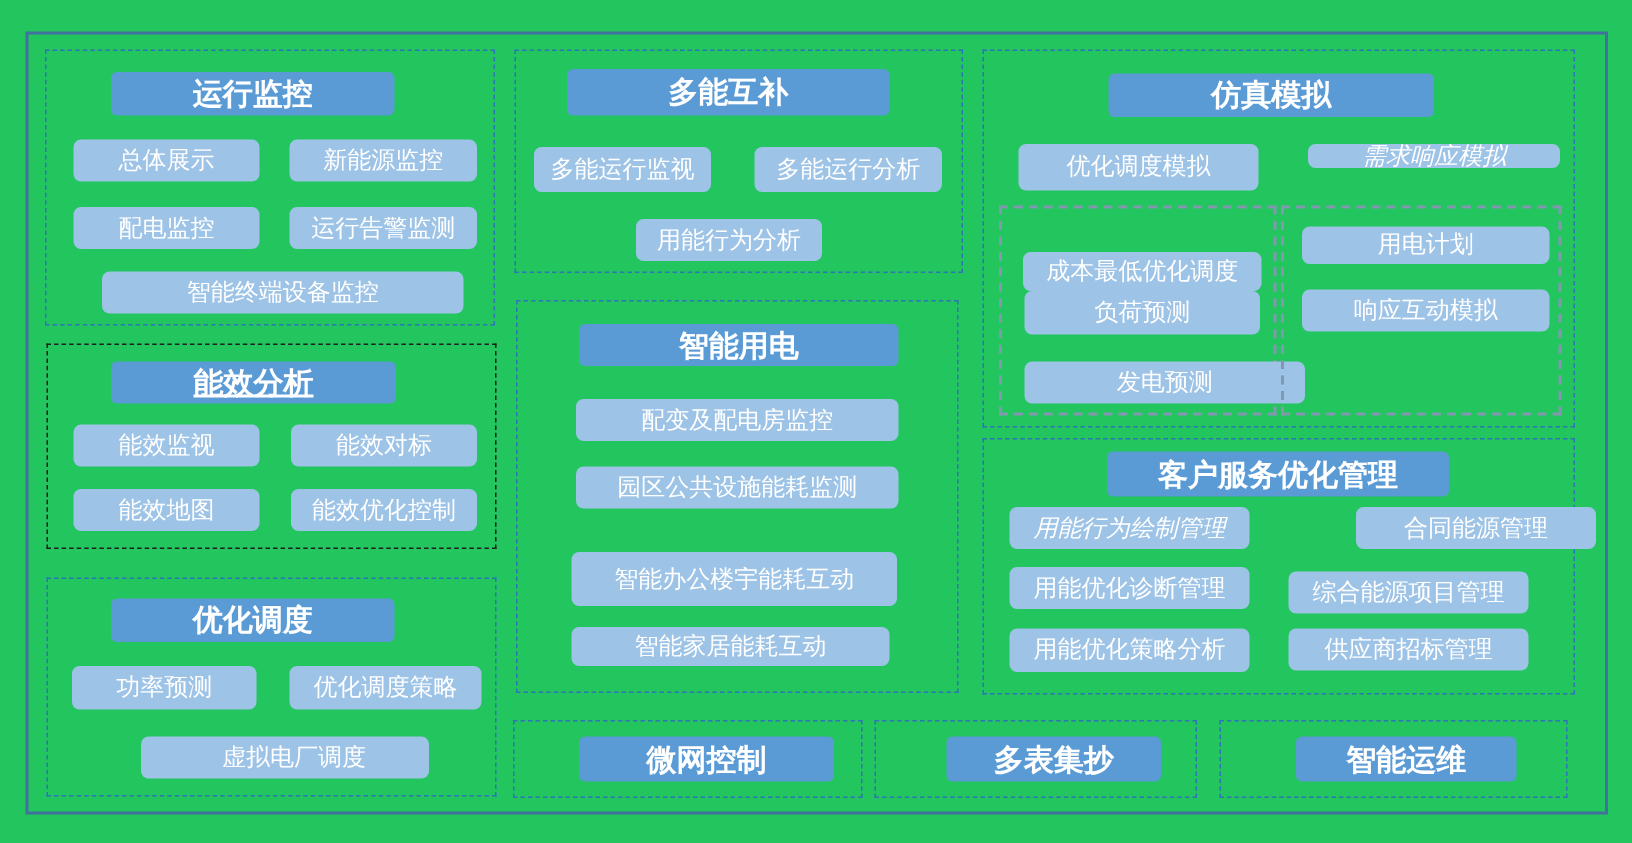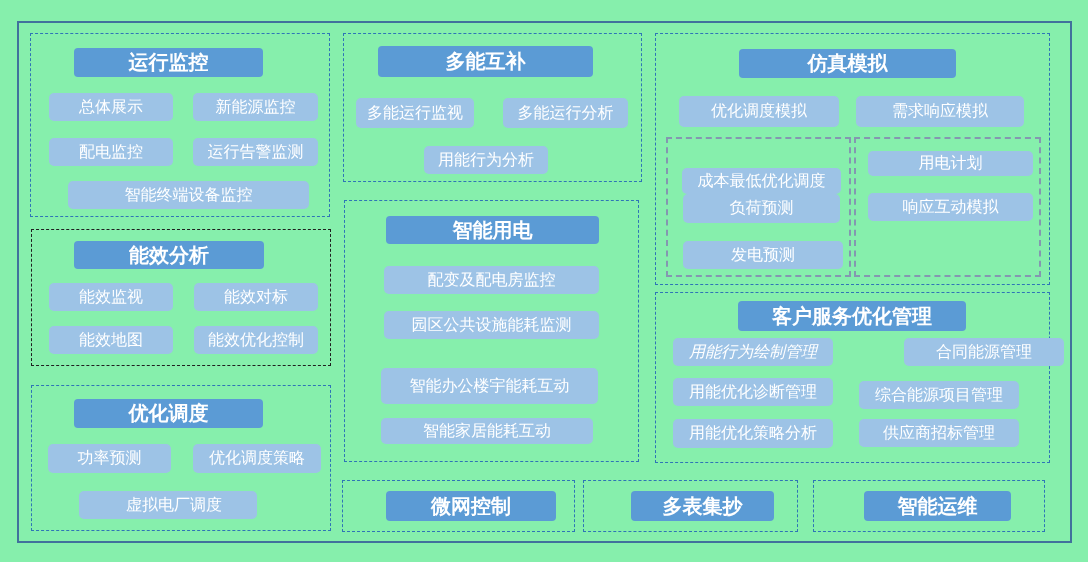--- a/index.html
+++ b/index.html
@@ -1,21 +1,21 @@
 <!DOCTYPE html>
 <html style="--header-bg: #5B9BD5; --item-bg: #9DC3E6; --btn-text: #FFFFFF; --frame-border: #41719C; --section-border: #2E75B6; --section-border-dark: #1F1F1F; --inner-border: #8497B0;"><head>
 <meta charset="utf-8">
 <style>
   * { box-sizing: border-box; margin: 0; padding: 0; }
   html, body { background: #ffffff; }
   .page {
     position: relative;
     width: 1088px;
     height: 562px;
-    background: #86efac;
+    background: #22c55e;
     font-family: "Liberation Sans", sans-serif;
     overflow: hidden;
   }
   .frame {
     position: absolute;
     left: 17px; top: 21px;
     width: 1055px; height: 522px;
     border: 2px solid var(--frame-border, #41719C);
     background: transparent;
   }
@@ -57,57 +57,57 @@
   <div class="sec" style="left:30px;top:33px;width:300px;height:184px;">
     <div class="hdr" style="left:43px;top:14px;width:189px;height:29px;">运行监控</div>
     <div class="itm" style="left:18px;top:59px;width:124px;height:28px;text-align:right;">总体展示</div>
     <div class="itm" style="left:162px;top:59px;width:125px;height:28px;">新能源监控</div>
     <div class="itm" style="left:18px;top:104px;width:124px;height:28px;">配电监控</div>
     <div class="itm" style="left:162px;top:104px;width:125px;height:28px;">运行告警监测</div>
     <div class="itm" style="left:37px;top:147px;width:241px;height:28px;">智能终端设备监控</div>
   </div>
 
   <div class="sec sec--dark" style="left:31px;top:229px;width:300px;height:137px;">
-    <div class="hdr" style="left:42px;top:11px;width:190px;height:28px;">能效分析</div>
+    <div class="hdr" style="left:42px;top:11px;width:190px;height:28px;text-decoration:underline;">能效分析</div>
     <div class="itm" style="left:17px;top:53px;width:124px;height:28px;">能效监视</div>
     <div class="itm" style="left:162px;top:53px;width:124px;height:28px;">能效对标</div>
     <div class="itm" style="left:17px;top:96px;width:124px;height:28px;">能效地图</div>
     <div class="itm" style="left:162px;top:96px;width:124px;height:28px;">能效优化控制</div>
   </div>
 
   <div class="sec" style="left:31px;top:385px;width:300px;height:146px;">
     <div class="hdr" style="left:42px;top:13px;width:189px;height:29px;">优化调度</div>
     <div class="itm" style="left:16px;top:58px;width:123px;height:29px;">功率预测</div>
     <div class="itm" style="left:161px;top:58px;width:128px;height:29px;">优化调度策略</div>
-    <div class="itm" style="left:47px;top:105px;width:178px;height:28px;padding-left:12px;">虚拟电厂调度</div>
+    <div class="itm" style="left:62px;top:105px;width:192px;height:28px;padding-left:12px;">虚拟电厂调度</div>
   </div>
 
   <div class="sec" style="left:343px;top:33px;width:299px;height:149px;">
     <div class="hdr" style="left:34px;top:12px;width:215px;height:31px;">多能互补</div>
     <div class="itm" style="left:12px;top:64px;width:118px;height:30px;">多能运行监视</div>
     <div class="itm" style="left:159px;top:64px;width:125px;height:30px;">多能运行分析</div>
     <div class="itm" style="left:80px;top:112px;width:124px;height:28px;">用能行为分析</div>
   </div>
 
   <div class="sec" style="left:344px;top:200px;width:295px;height:262px;">
     <div class="hdr" style="left:41px;top:15px;width:213px;height:28px;">智能用电</div>
     <div class="itm" style="left:39px;top:65px;width:215px;height:28px;">配变及配电房监控</div>
     <div class="itm" style="left:39px;top:110px;width:215px;height:28px;">园区公共设施能耗监测</div>
     <div class="itm" style="left:36px;top:167px;width:217px;height:36px;">智能办公楼宇能耗互动</div>
     <div class="itm" style="left:36px;top:217px;width:212px;height:26px;">智能家居能耗互动</div>
   </div>
 
   <div class="sec" style="left:655px;top:33px;width:395px;height:252px;">
     <div class="hdr" style="left:83px;top:15px;width:217px;height:29px;">仿真模拟</div>
     <div class="itm" style="left:23px;top:62px;width:160px;height:31px;">优化调度模拟</div>
-    <div class="itm" style="left:200px;top:62px;width:168px;height:31px;">需求响应模拟</div>
+    <div class="itm" style="left:216px;top:62px;width:168px;height:16px;font-style:italic;">需求响应模拟</div>
     <div class="inner" style="left:10px;top:103px;width:185px;height:140px;">
       <div class="itm" style="left:14px;top:13px;width:159px;height:26px;margin-top:16px;">成本最低优化调度</div>
       <div class="itm" style="left:15px;top:55px;width:157px;height:29px;">负荷预测</div>
-      <div class="itm" style="left:15px;top:102px;width:160px;height:28px;">发电预测</div>
+      <div class="itm" style="left:15px;top:102px;width:187px;height:28px;">发电预测</div>
     </div>
     <div class="inner" style="left:198px;top:103px;width:187px;height:140px;">
       <div class="itm" style="left:12px;top:12px;width:165px;height:25px;">用电计划</div>
       <div class="itm" style="left:12px;top:54px;width:165px;height:28px;">响应互动模拟</div>
     </div>
   </div>
 
   <div class="sec" style="left:655px;top:292px;width:395px;height:171px;">
     <div class="hdr" style="left:82px;top:8px;width:228px;height:30px;">客户服务优化管理</div>
     <div class="itm" style="left:17px;top:45px;width:160px;height:28px;font-style:italic;">用能行为绘制管理</div>

